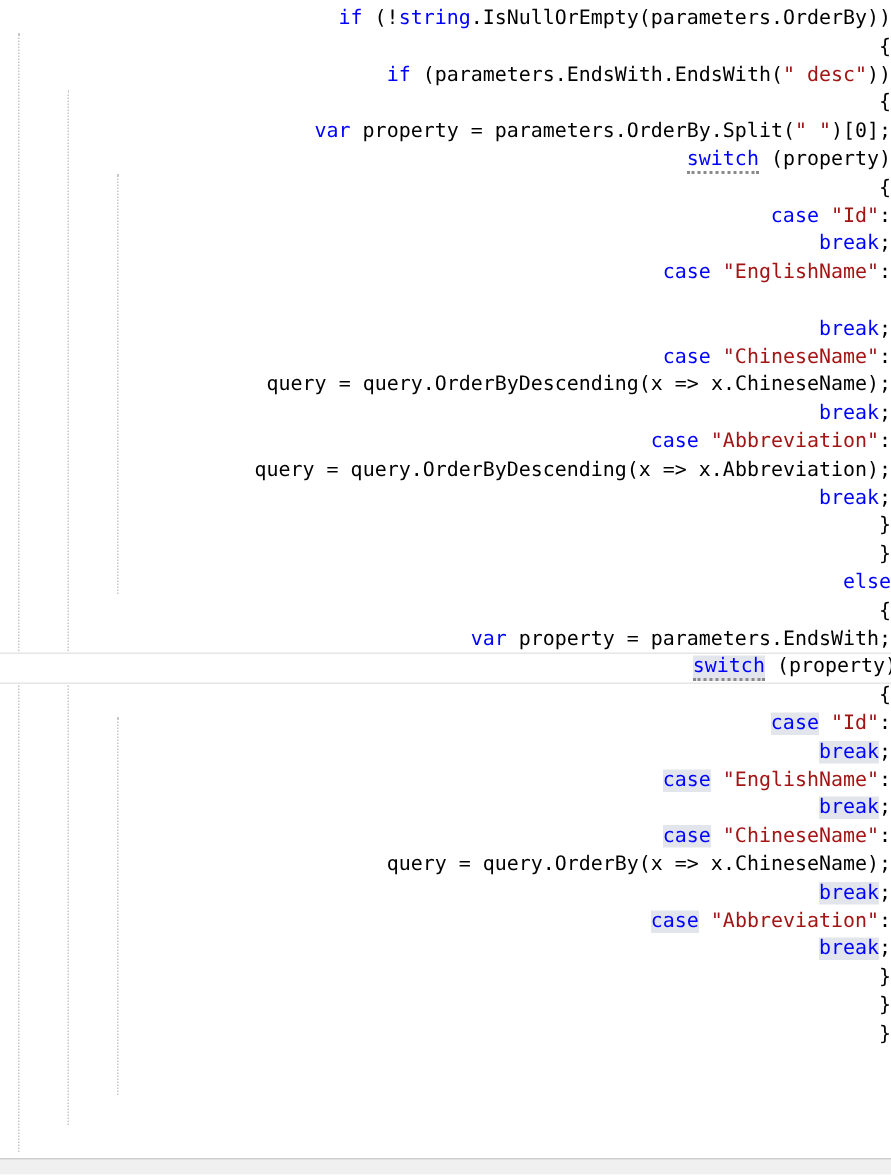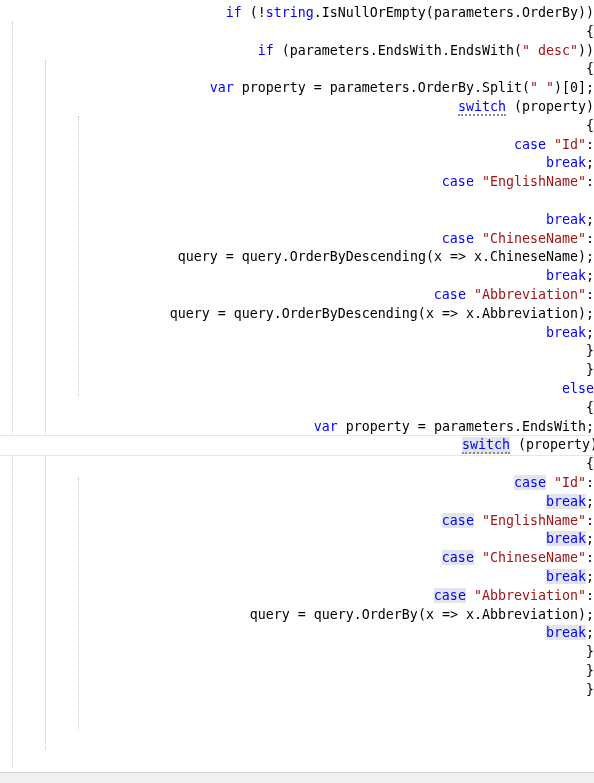--- a/index.html
+++ b/index.html
@@ -121,23 +121,23 @@
         <div class="code-line"><span>    </span><span class="kw">else</span></div>
         <div class="code-line"><span>    </span><span class="pln">{</span></div>
         <div class="code-line"><span>        </span><span class="kw">var</span><span class="pln"> property = parameters.EndsWith;</span></div>
         <div class="code-line cur-line"><span>        </span><span class="kw hl sq">switch</span><span class="pln"> (property)</span></div>
         <div class="code-line"><span>        </span><span class="pln">{</span></div>
         <div class="code-line"><span>            </span><span class="kw hl">case</span><span class="pln"> </span><span class="str">"Id"</span><span class="pln">:</span></div>
         <div class="code-line"><span>                </span><span class="kw hl">break</span><span class="pln">;</span></div>
         <div class="code-line"><span>            </span><span class="kw hl">case</span><span class="pln"> </span><span class="str">"EnglishName"</span><span class="pln">:</span></div>
         <div class="code-line"><span>                </span><span class="kw hl">break</span><span class="pln">;</span></div>
         <div class="code-line"><span>            </span><span class="kw hl">case</span><span class="pln"> </span><span class="str">"ChineseName"</span><span class="pln">:</span></div>
+        <div class="code-line"><span>                </span><span class="pln">query = query.OrderBy(x =&gt; x.ChineseName);</span></div>
         <div class="code-line"><span>                </span><span class="kw hl">break</span><span class="pln">;</span></div>
         <div class="code-line"><span>            </span><span class="kw hl">case</span><span class="pln"> </span><span class="str">"Abbreviation"</span><span class="pln">:</span></div>
-        <div class="code-line"><span>                </span><span class="pln">query = query.OrderBy(x =&gt; x.Abbreviation);</span></div>
         <div class="code-line"><span>                </span><span class="kw hl">break</span><span class="pln">;</span></div>
         <div class="code-line"><span>        </span><span class="pln">}</span></div>
         <div class="code-line"><span>    </span><span class="pln">}</span></div>
         <div class="code-line"><span></span><span class="pln">}</span></div>
       </div>
   </div>
 
   <div id="hscroll-track">
     <div id="hscroll-thumb"></div>
   </div>

